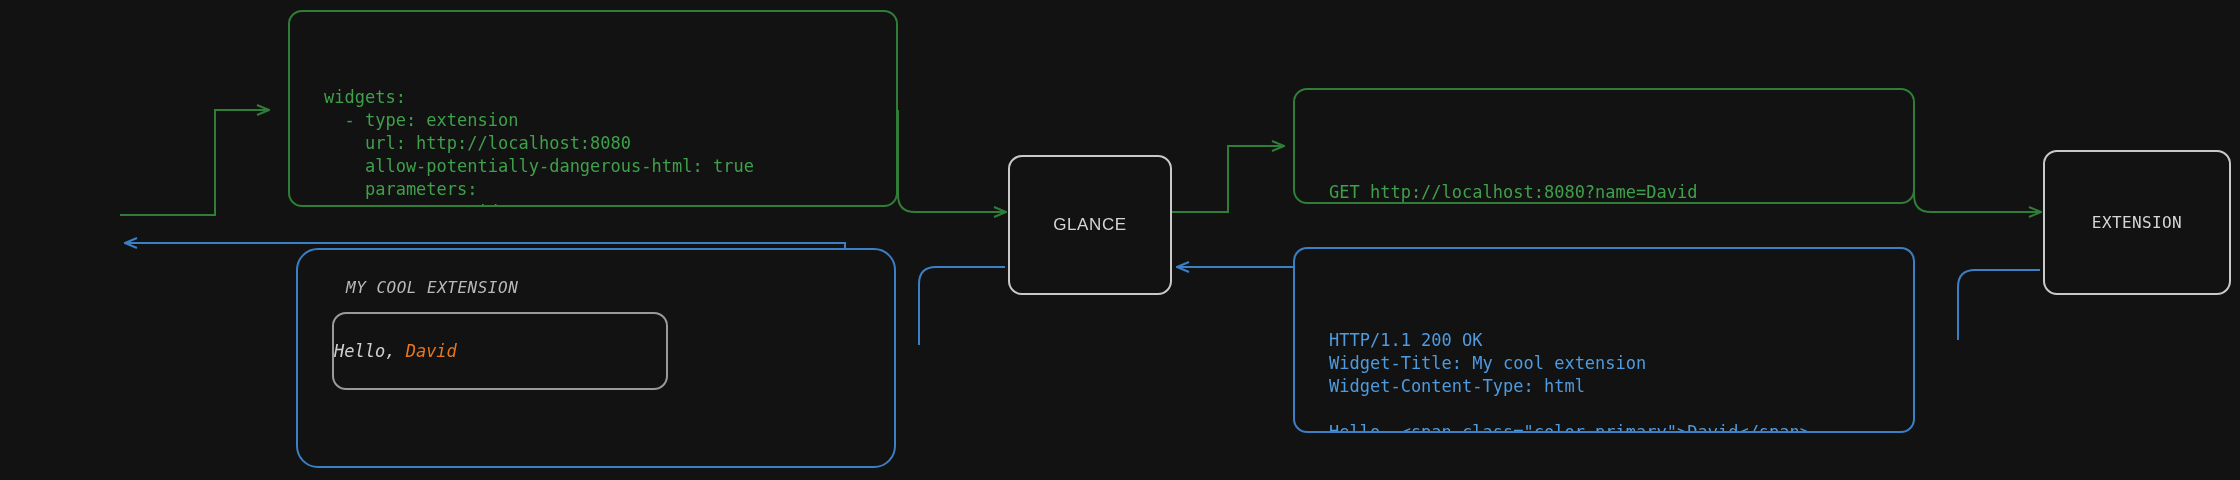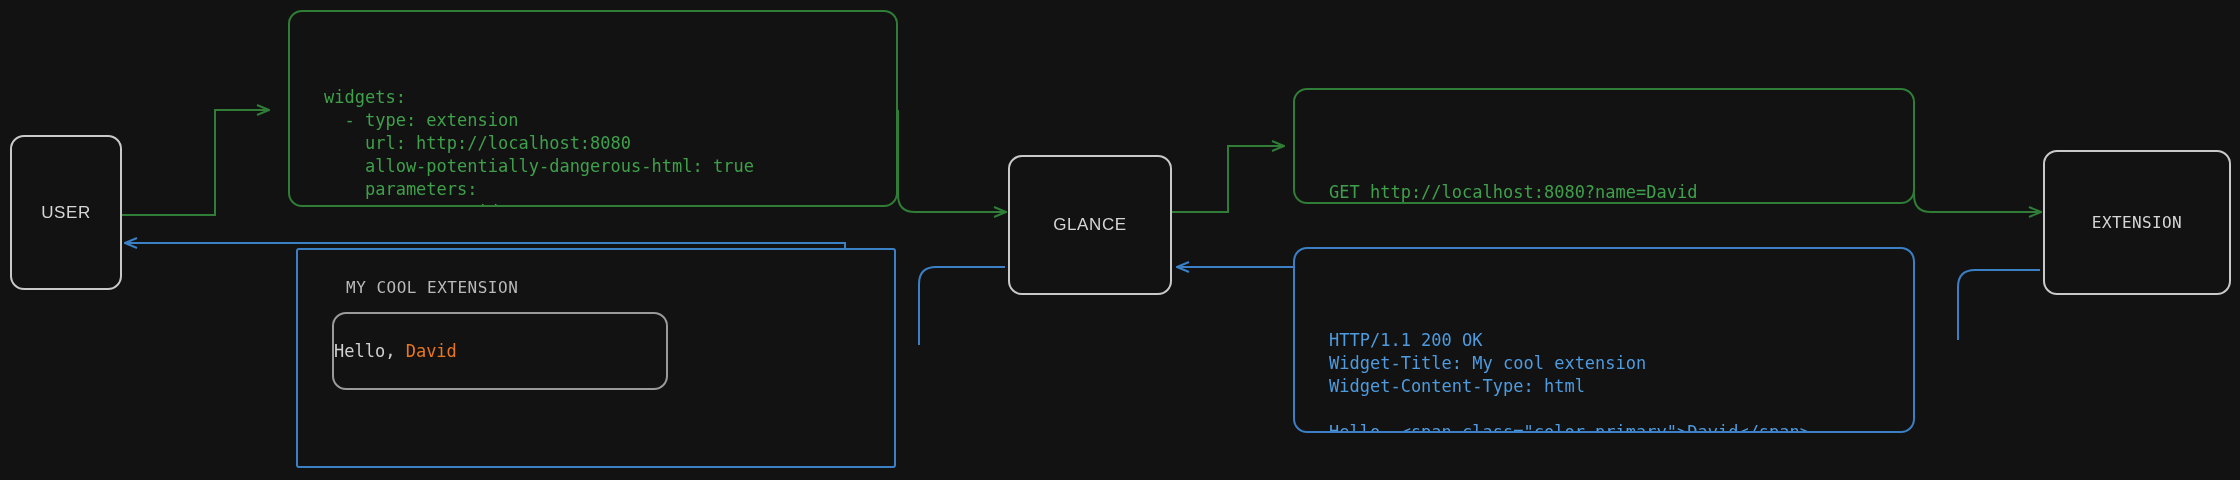--- a/index.html
+++ b/index.html
@@ -63,22 +63,23 @@
     padding: 0 34px;
     height: 100%;
     display: flex;
     flex-direction: column;
     justify-content: center;
   }
   .widgetbox {
     position: absolute;
     box-sizing: border-box;
     border: 2px solid #3b7fc4;
-    border-radius: 3px;
+    border-radius: 22px;
     background: #121212;
+    font-style: italic;
   }
   .widget-title {
     position: absolute;
     left: 48px;
     top: 28px;
     font-family: "DejaVu Sans Mono", monospace;
     font-size: 16px;
     color: #b9b9b9;
     letter-spacing: 0.5px;
     white-space: pre;
@@ -131,23 +132,20 @@
     </g>
 
     <g fill="none" stroke="#3b7fc4" stroke-width="2">
       <path d="M2040,270 L1975,270 Q1958,270 1958,287 L1958,340"></path>
       <path d="M1910,340 L1862,340 L1862,267 L1178,267" marker-end="url(#arrow-blue)"></path>
       <path d="M1005,267 L936,267 Q919,267 919,284 L919,345"></path>
       <path d="M891,345 L845,345 L845,243 L126,243" marker-end="url(#arrow-blue)"></path>
     </g>
   </svg>
 
-  <div class="node node-sans" style="left:10px; top:135px; width:112px; height:155px;">
-    <span>USER</span>
-  </div>
 
   <div class="node node-sans" style="left:1008px; top:155px; width:164px; height:140px;">
     <span>GLANCE</span>
   </div>
 
   <div class="node node-mono" style="left:2043px; top:150px; width:188px; height:145px;">
     <span>EXTENSION</span>
   </div>
 
   <div class="codebox green" style="left:288px; top:10px; width:610px; height:197px;">

